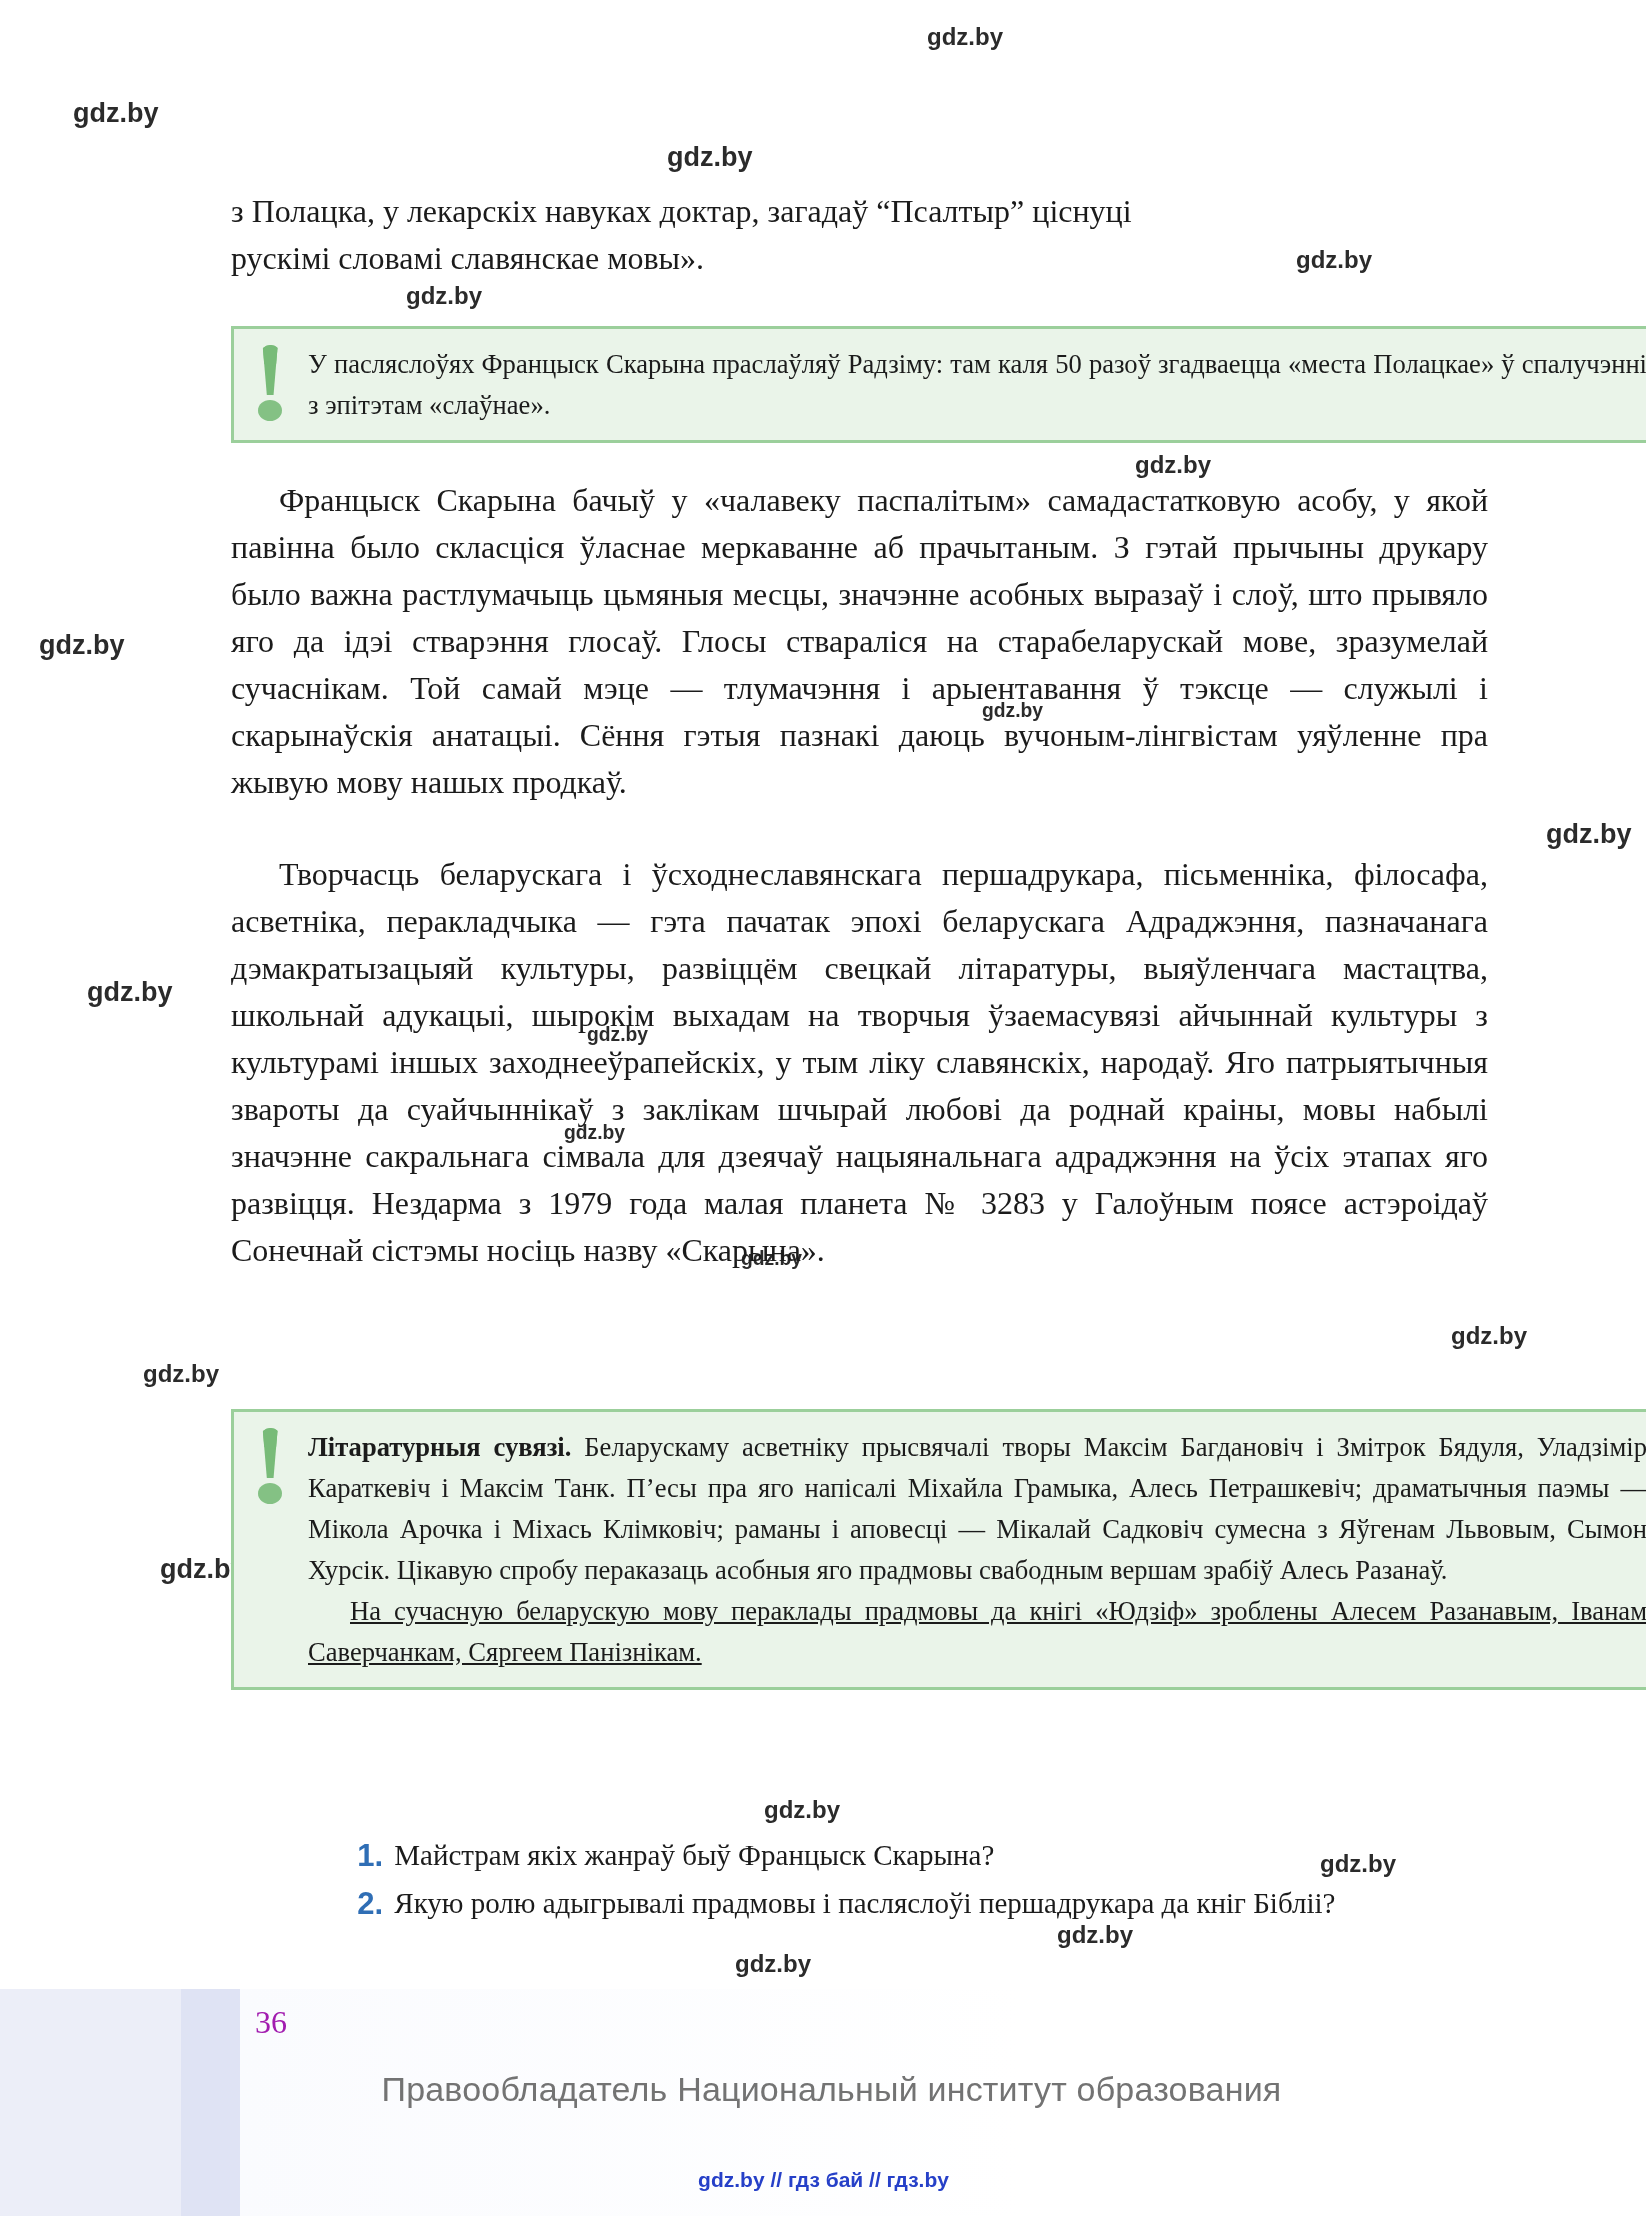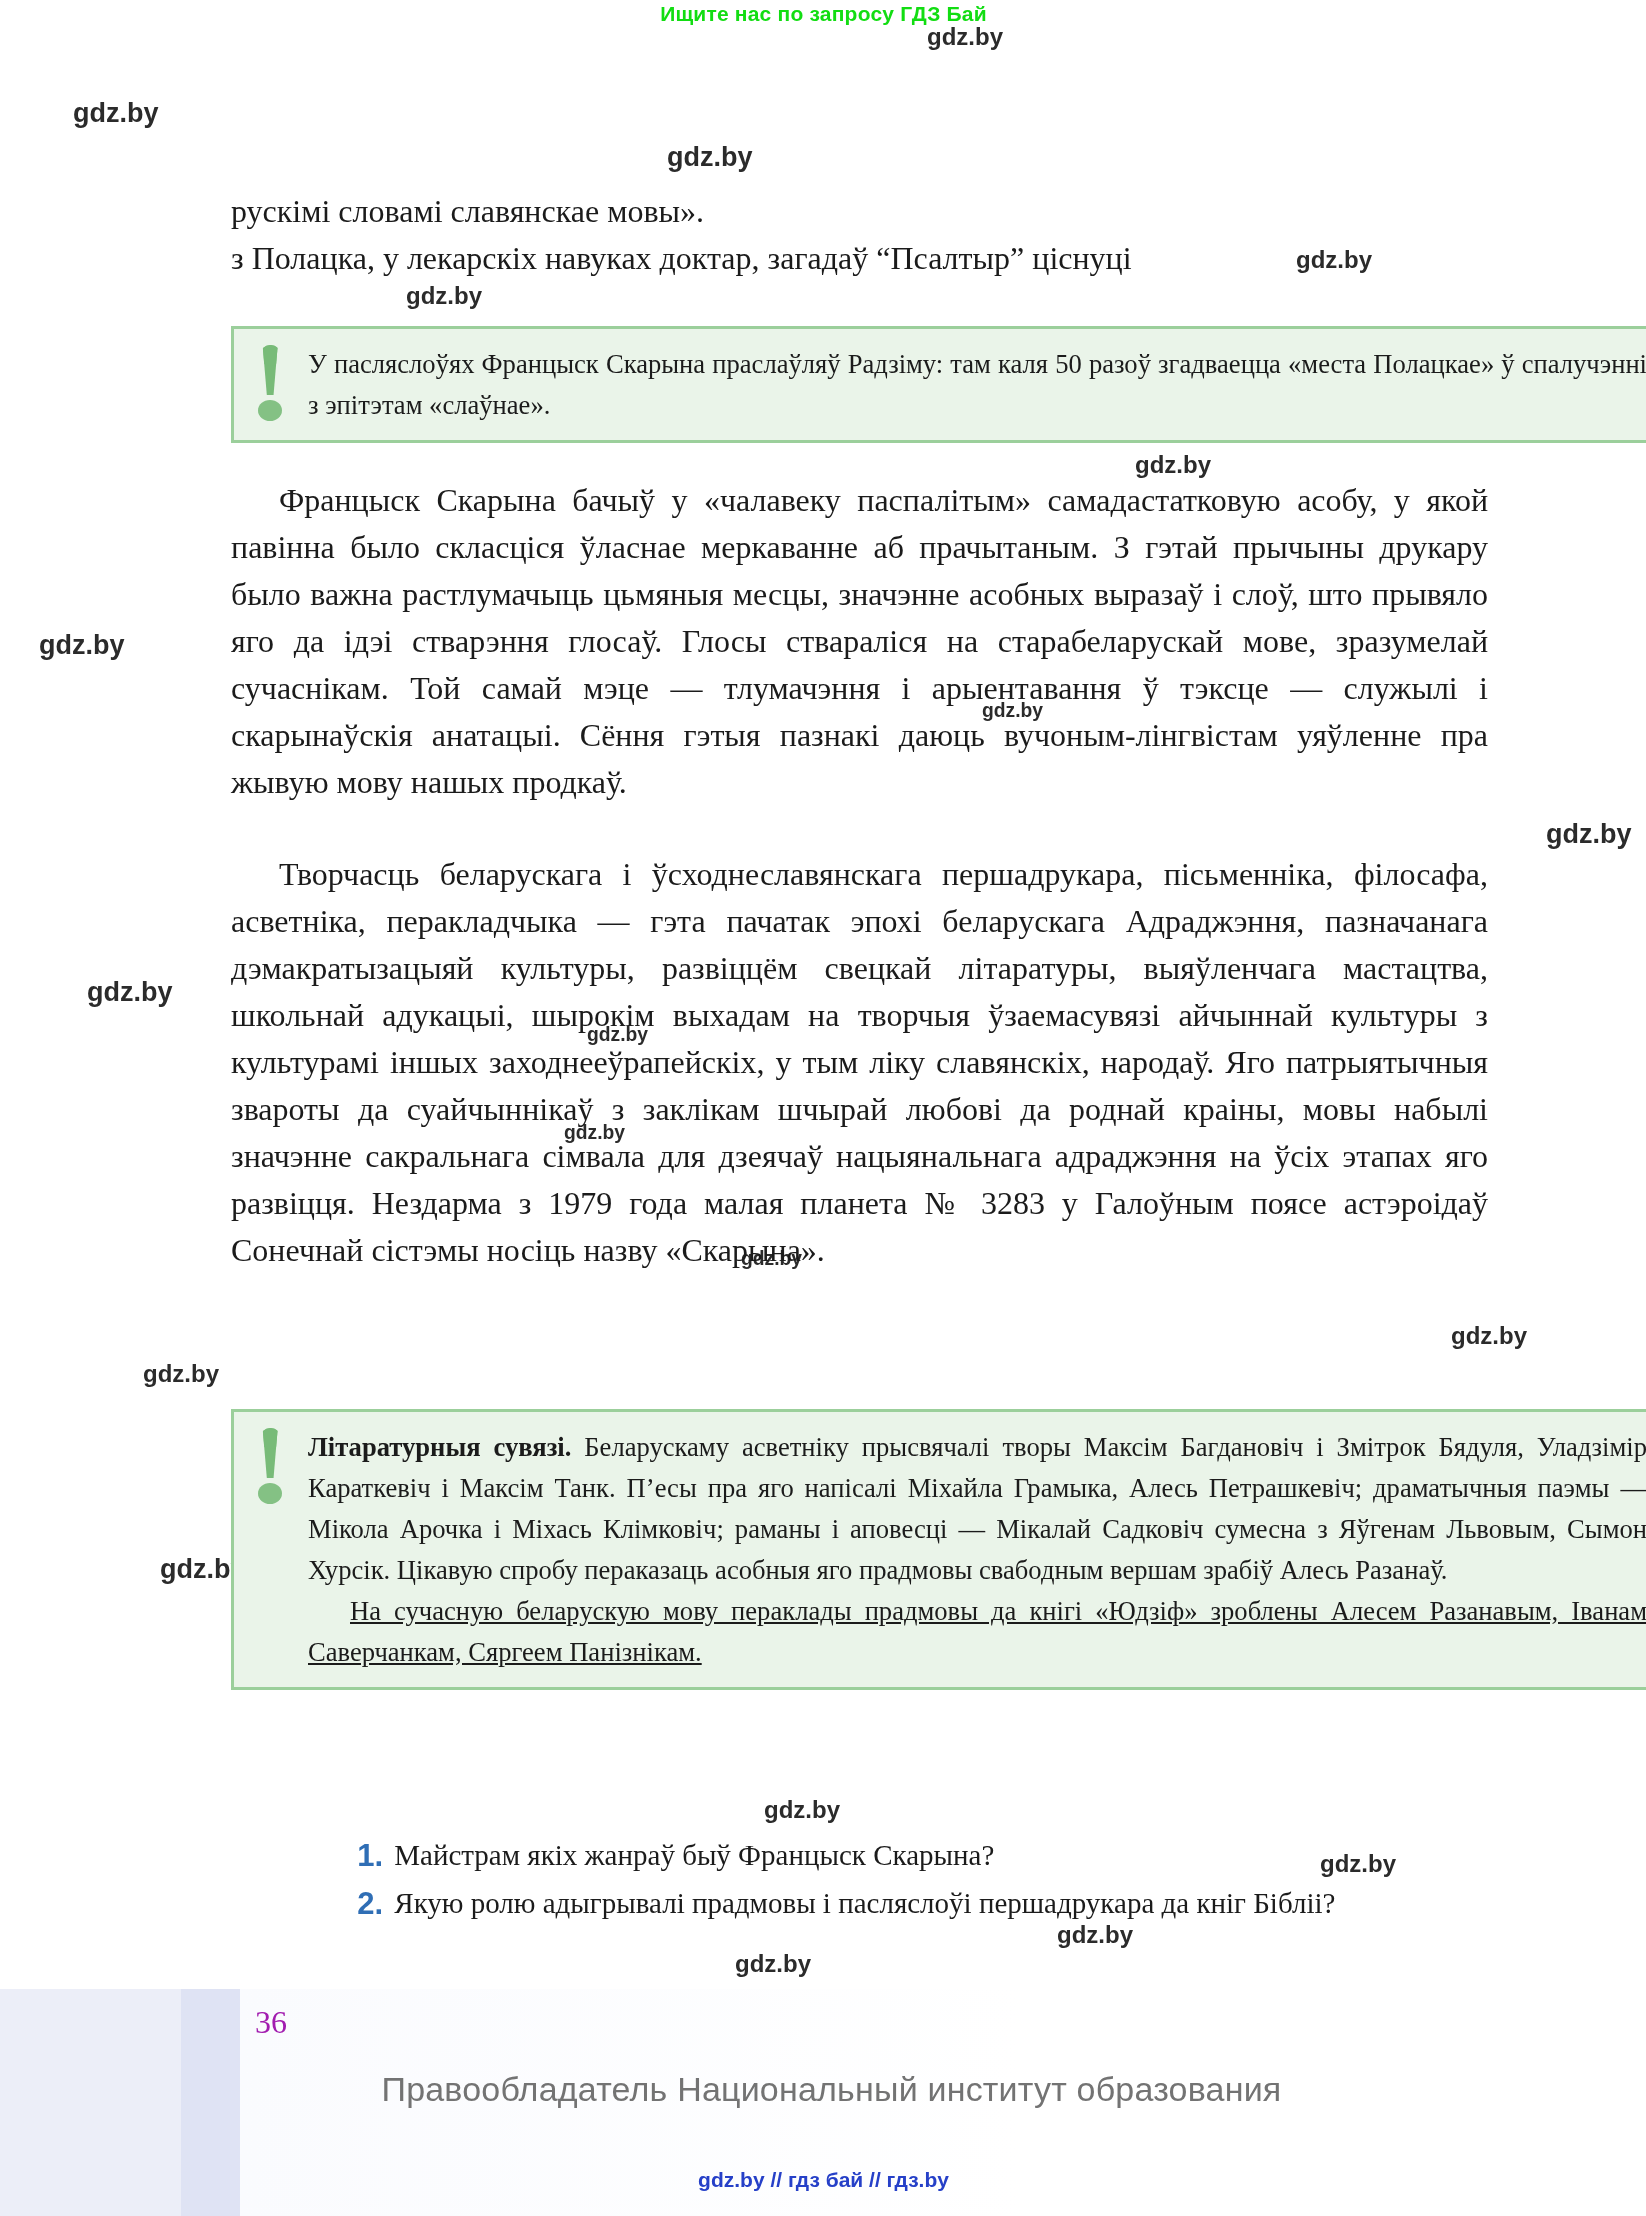--- a/index.html
+++ b/index.html
@@ -200,21 +200,20 @@
     font-size: 21px;
     font-weight: 700;
     color: #2640c8;
   }
 </style>
 </head>
 <body>
 
 <div id="page">
 
-  <div class="promo-banner">Ищите нас по запросу ГДЗ Бай</div>
 
   <div id="watermark-layer">
       <div class="wm md" style="left: 927px; top: 22.6px;">gdz.by</div>
       <div class="wm lg" style="left: 73px; top: 98px;">gdz.by</div>
       <div class="wm lg" style="left: 667px; top: 142px;">gdz.by</div>
       <div class="wm md" style="left: 1296px; top: 246px;">gdz.by</div>
       <div class="wm md" style="left: 406px; top: 282px;">gdz.by</div>
       <div class="wm md" style="left: 1393px; top: 395px;">gdz.by</div>
       <div class="wm md" style="left: 1135px; top: 451px;">gdz.by</div>
       <div class="wm lg" style="left: 39px; top: 630px;">gdz.by</div>
@@ -229,22 +228,22 @@
       <div class="wm lg" style="left: 160px; top: 1554px;">gdz.by</div>
       <div class="wm md" style="left: 764px; top: 1796px;">gdz.by</div>
       <div class="wm md" style="left: 1320px; top: 1850px;">gdz.by</div>
       <div class="wm md" style="left: 1057px; top: 1921px;">gdz.by</div>
       <div class="wm md" style="left: 735px; top: 1950px;">gdz.by</div>
       <div class="wm md" style="left: 1499px; top: 2065px;">gdz.by</div>
       <div class="wm md" style="left: 66px; top: 2134px;">gdz.by</div>
     </div>
 
   <div class="col" style="top:188px;">
+    <p class="body" style="text-align:justify;text-align-last:left;">з Полацка, у лекарскіх навуках доктар, загадаў “Псалтыр” ціснуці</p>
     <p class="body" style="text-align:left;">рускімі словамі славянскае мовы».</p>
-    <p class="body" style="text-align:justify;text-align-last:left;">з Полацка, у лекарскіх навуках доктар, загадаў “Псалтыр” ціснуці</p>
   </div>
 
   <div class="callout" style="top:326px;">
     <div class="bang">
       <div class="stem"></div>
       <div class="dot"></div>
     </div>
     <p>У пасляслоўях Францыск Скарына праслаўляў Радзіму: там каля 50 разоў згадваецца «места Полацкае» ў спалучэнні з эпітэтам «слаўнае».</p>
   </div>
 

